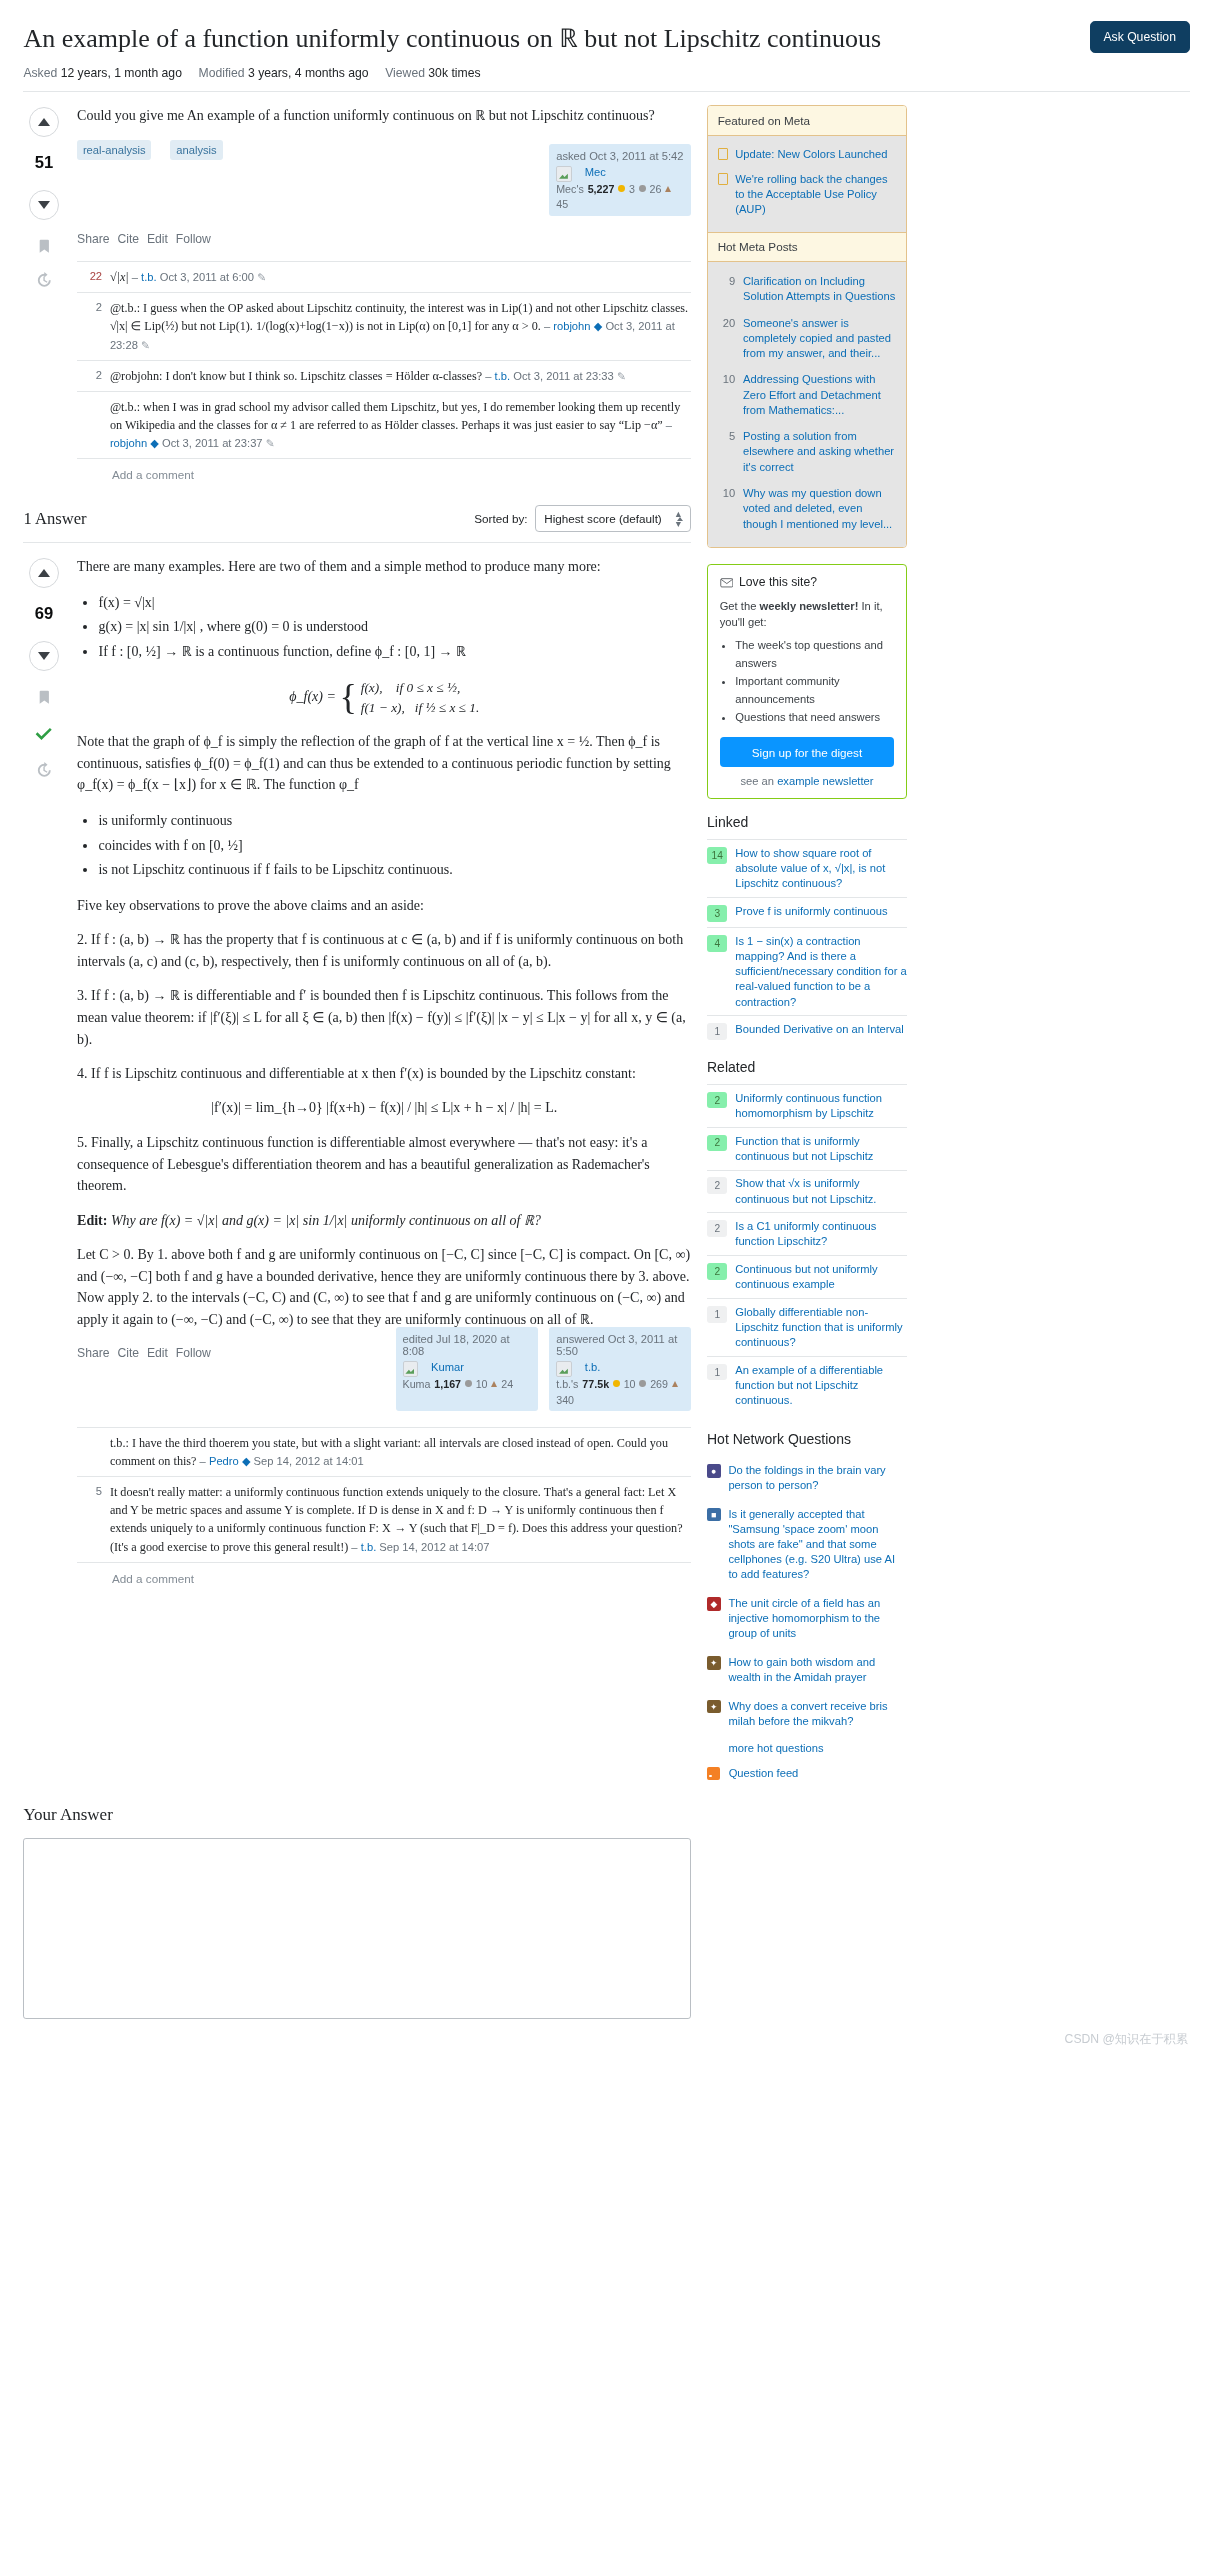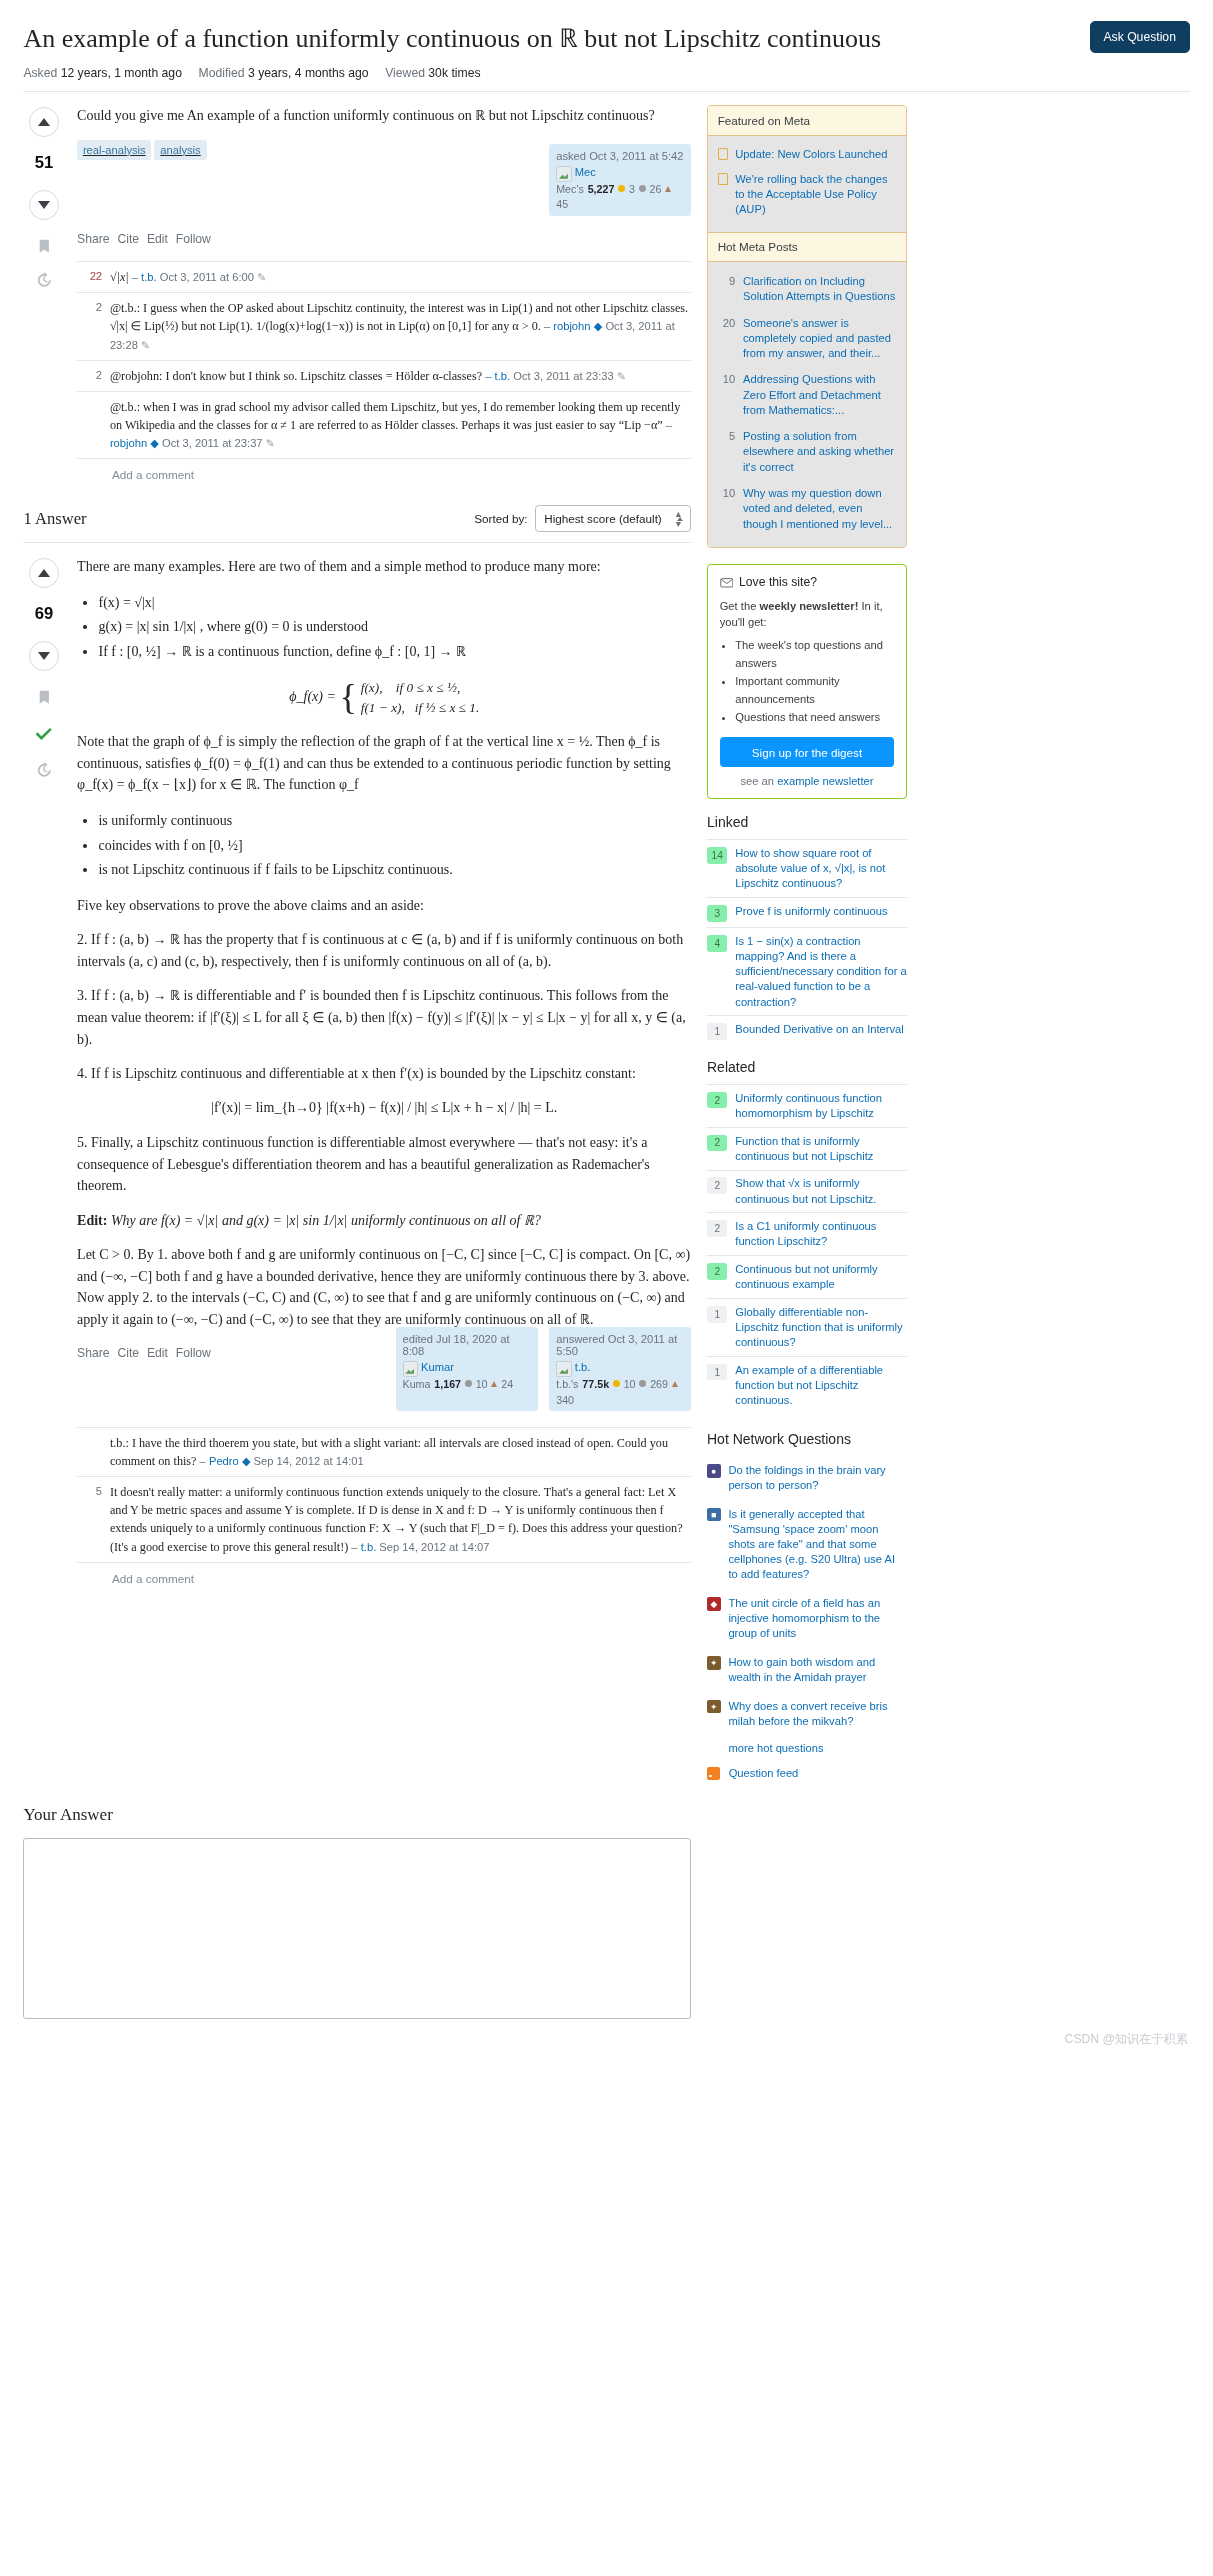--- a/index.html
+++ b/index.html
@@ -43,33 +43,33 @@
     display:flex; align-items:center; justify-content:center; cursor:pointer; background:#fff;
   }
   .tri-up { width:0;height:0;border-left:6.8px solid transparent;border-right:6.8px solid transparent;border-bottom:8.8px solid #3b4045; }
   .tri-down { width:0;height:0;border-left:6.8px solid transparent;border-right:6.8px solid transparent;border-top:8.8px solid #3b4045; }
   .vcount { font-size:16.6px; font-weight:bold; color:#0c0d0e; line-height:1; margin:1px 0; }
   .ic { color:#babfc4; display:block; }
   .ic.accepted { color:#2f9e44; }
   .postbody { flex:1; min-width:0; }
   .ptext { font-family:"Liberation Serif", serif; font-size:14px; line-height:1.55; color:#232629; }
   .ptext p { margin:0 0 12.7px 0; }
-  .tags { display:flex; gap:3px; margin:11.7px 0 9.7px 0; flex-wrap:wrap;text-decoration:underline; }
+  .tags { display:flex; gap:19px; margin:11.7px 0 9.7px 0; flex-wrap:wrap; }
   .tag {
     background:#e1ecf4; color:#39739d; font-size:11.2px; padding:3.9px 5.8px;
     border-radius:2.9px; font-family:"Liberation Sans", sans-serif; cursor:pointer;
   }
   .actions { display:flex; gap:7.8px; font-size:12.2px; color:#6a737c; margin:15.6px 0 0 0; }
   .actions span { cursor:pointer; }
 
   
   .usercard-row { display:flex; justify-content:flex-end; margin-top:-25px; }
   .usercard { background:#d9eaf7; padding:5.8px 6.8px; border-radius:2.9px; width:142px; font-size:11.2px; }
   .usercard .when { color:#6a737c; margin-bottom:3.9px; font-size:11.2px; }
-  .uc-flex { display:flex; gap:3px; align-items:flex-start; }
+  .uc-flex { display:flex; gap:13px; align-items:flex-start; }
   .avatar {
     width:15.6px; height:15.6px; flex:none; background:#e9ecef; border:1px solid #c9ced3;
     border-radius:1.9px; position:relative; overflow:hidden;
   }
   .avatar:after{ content:""; position:absolute; left:1.9px; bottom:1.9px; width:8.8px;height:5.8px;
     background:#5a9e5a; clip-path:polygon(0 100%,40% 30%,62% 70%,100% 15%,100% 100%); }
   .uc-name { color:#0c6eb6; font-size:11.2px; }
   .uc-line2 { margin-top:1px; display:flex; align-items:center; gap:3.9px; flex-wrap:wrap; font-size:10.7px; }
   .uc-sub { color:#6a737c; }
   .rep { font-weight:bold; color:#232629; }

